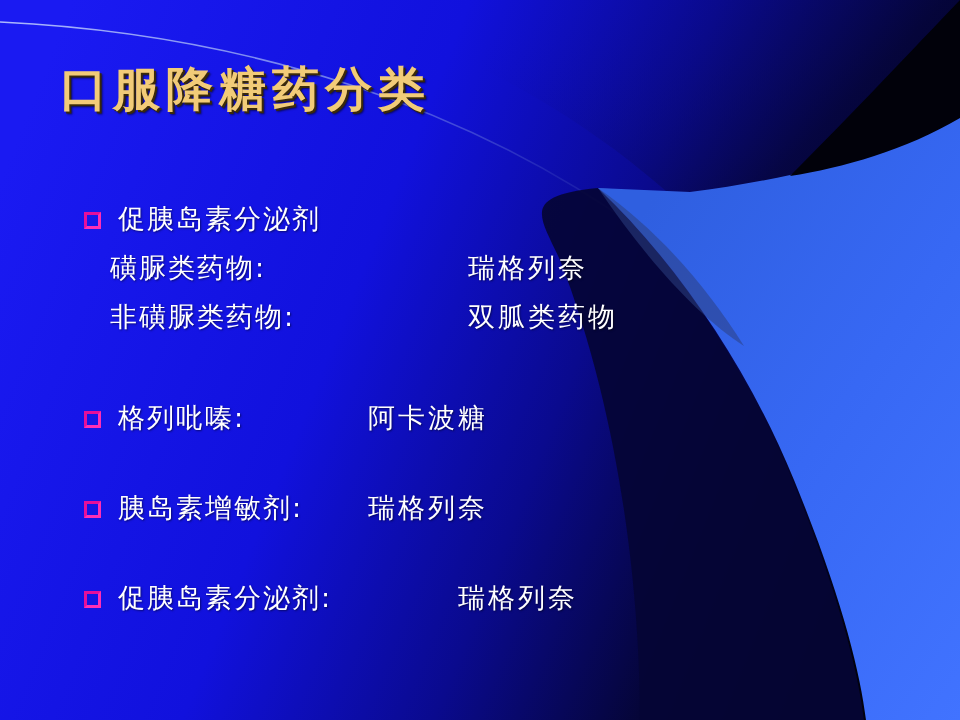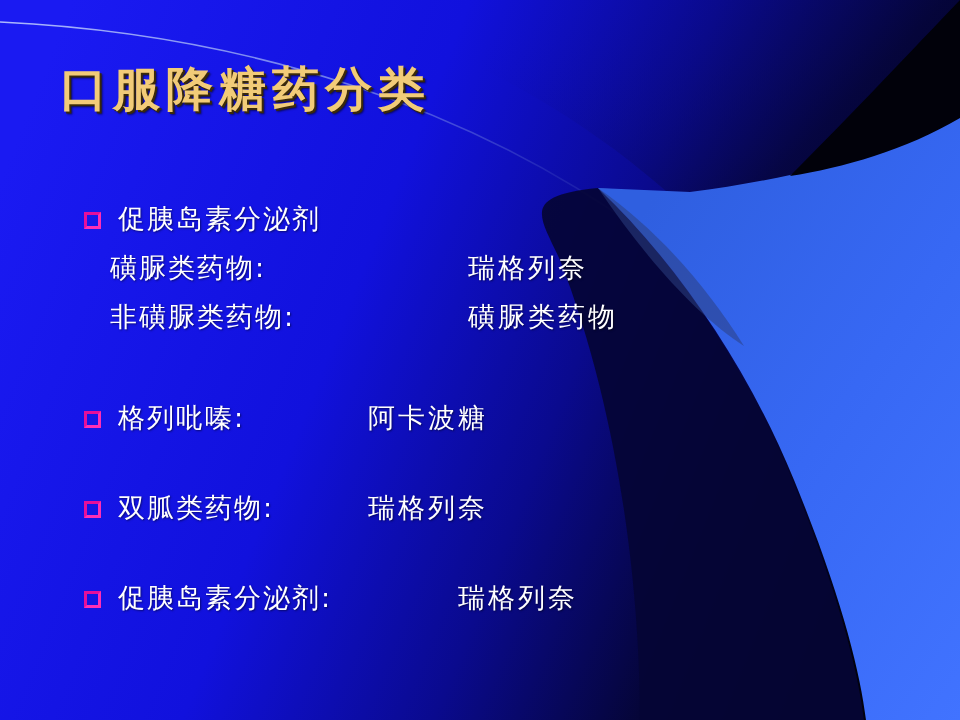--- a/index.html
+++ b/index.html
@@ -189,36 +189,36 @@
 
     <div class="row plain">
       <span class="label" style="width:358px">磺脲类药物:</span>
       <span class="value">瑞格列奈</span>
     </div>
 
     <div class="gap-sm"></div>
 
     <div class="row plain">
       <span class="label" style="width:358px">非磺脲类药物:</span>
-      <span class="value">磺脲类药物</span>
+      <span class="value">双胍类药物</span>
     </div>
 
     <div class="gap-lg" style="height:74px"></div>
 
     <div class="row bulleted">
       <span class="bullet"></span>
       <span class="label" style="width:250px">格列吡嗪:</span>
       <span class="value">阿卡波糖</span>
     </div>
 
     <div class="gap-lg" style="height:63px"></div>
 
     <div class="row bulleted">
       <span class="bullet"></span>
-      <span class="label" style="width:250px">双胍类药物:</span>
+      <span class="label" style="width:250px">胰岛素增敏剂:</span>
       <span class="value">瑞格列奈</span>
     </div>
 
     <div class="gap-lg" style="height:63px"></div>
 
     <div class="row bulleted">
       <span class="bullet"></span>
       <span class="label" style="width:340px">促胰岛素分泌剂:</span>
       <span class="value">瑞格列奈</span>
     </div>

